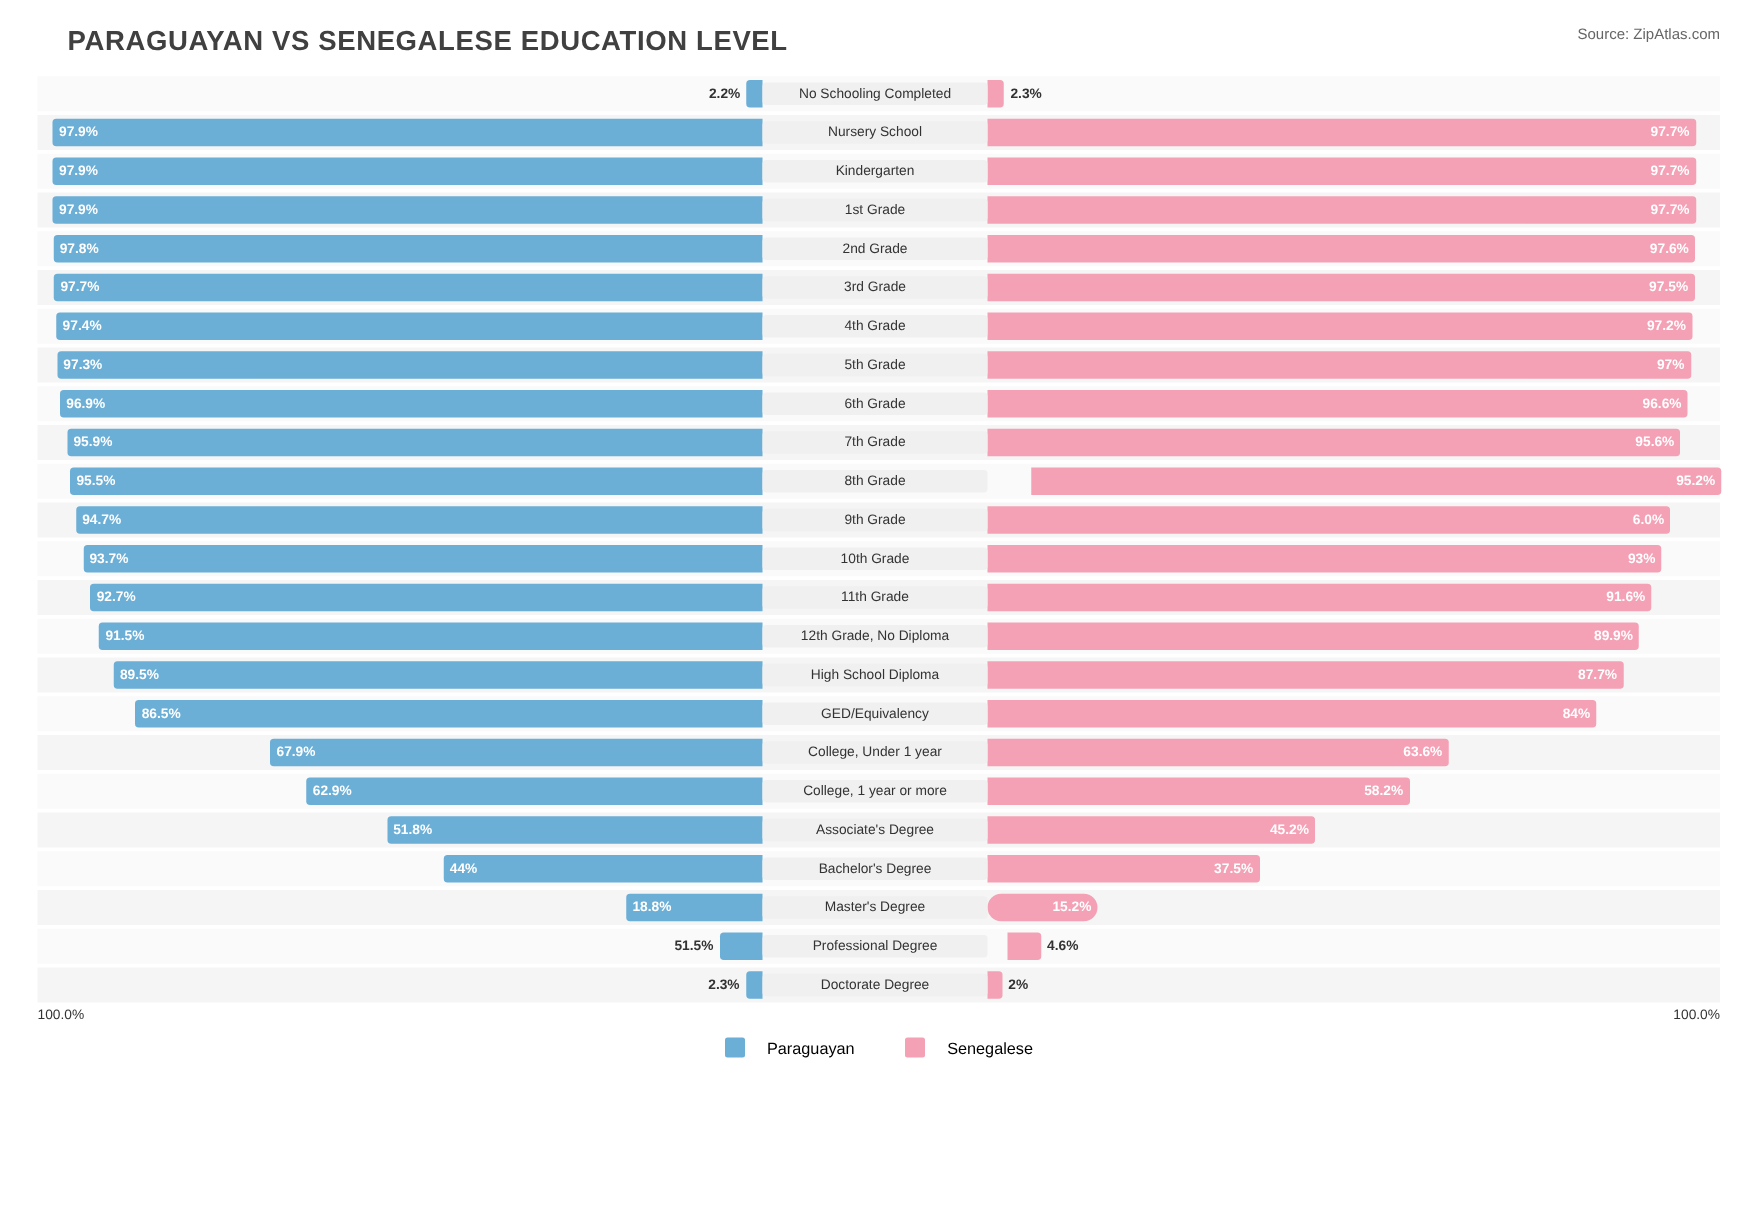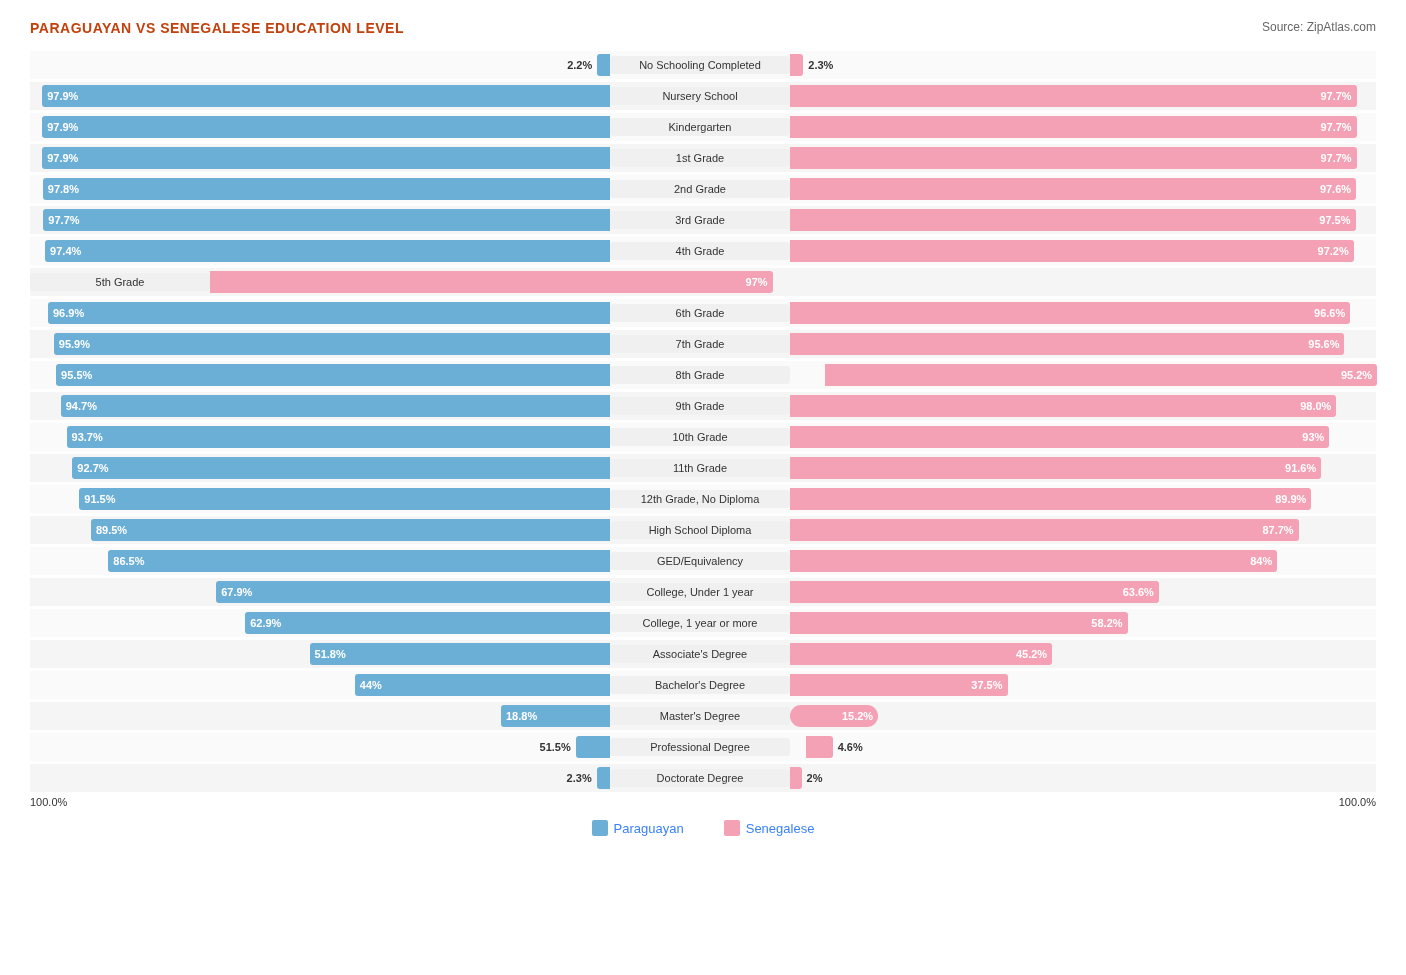--- a/index.html
+++ b/index.html
@@ -8,26 +8,27 @@
       background: #fff;
       width: 1406px;
       min-height: 975px;
       position: relative;
     }
     .chart-container {
       padding: 20px 30px 50px 30px;
       position: relative;
     }
     .chart-title {
-      font-size: 14px;
+      font-size: 22px;
       font-weight: bold;
-      color: #c2410c;
+      color: #404040;
       text-transform: uppercase;
       letter-spacing: 0.5px;
       margin-bottom: 15px;
+      margin-left: 24px;
     }
     .source-text {
       position: absolute;
       top: 20px;
       right: 30px;
       font-size: 12px;
       color: #666;
     }
     .bar-chart {
       width: 100%;
@@ -118,23 +119,23 @@
     }
     .legend {
       display: flex;
       justify-content: center;
       gap: 40px;
       margin-top: 12px;
     }
     .legend-item {
       display: flex;
       align-items: center;
-      gap: 6px;
+      gap: 18px;
       font-size: 13px;
-      color: #3b82f6;
+      color: #000000;
     }
     .legend-box {
       width: 16px;
       height: 16px;
       border-radius: 2px;
     }
     .bottom-labels {
       display: flex;
       justify-content: space-between;
       font-size: 11px;
@@ -284,20 +285,28 @@
       <div class="right-section" style="width:580px; flex:none;">
         <div style="display:flex; align-items:center; justify-content:flex-start; width:100%; height:100%;">
           <div class="bar-right" style="width:563.76px; min-width:2px;">
             <span class="val-right">97.2%</span>
           </div>
 
         </div>
       </div>
     </div>
       <div class="bar-row">
+      <div class="left-section" style="width:580px; flex:none;">
+        <div style="display:flex; align-items:center; justify-content:flex-end; width:100%; height:100%;">
+
+          <div class="bar-left" style="width:564.34px; min-width:2px;">
+            <span class="val-left">97.3%</span>
+          </div>
+        </div>
+      </div>
       <div class="center-label">5th Grade</div>
       <div class="right-section" style="width:580px; flex:none;">
         <div style="display:flex; align-items:center; justify-content:flex-start; width:100%; height:100%;">
           <div class="bar-right" style="width:562.6px; min-width:2px;">
             <span class="val-right">97%</span>
           </div>
 
         </div>
       </div>
     </div>
@@ -364,21 +373,21 @@
 
           <div class="bar-left" style="width:549.26px; min-width:2px;">
             <span class="val-left">94.7%</span>
           </div>
         </div>
       </div>
       <div class="center-label">9th Grade</div>
       <div class="right-section" style="width:580px; flex:none;">
         <div style="display:flex; align-items:center; justify-content:flex-start; width:100%; height:100%;">
           <div class="bar-right" style="width:546.36px; min-width:2px;">
-            <span class="val-right">98.0%</span>
+            <span class="val-right">6.0%</span>
           </div>
 
         </div>
       </div>
     </div>
       <div class="bar-row">
       <div class="left-section" style="width:580px; flex:none;">
         <div style="display:flex; align-items:center; justify-content:flex-end; width:100%; height:100%;">
 
           <div class="bar-left" style="width:543.46px; min-width:2px;">

